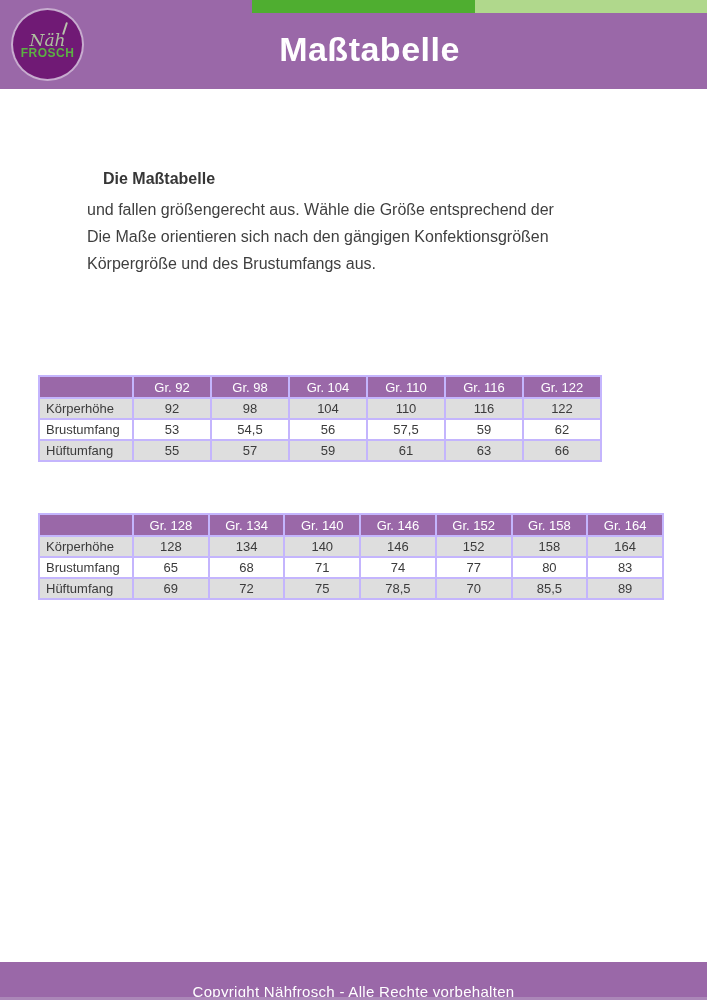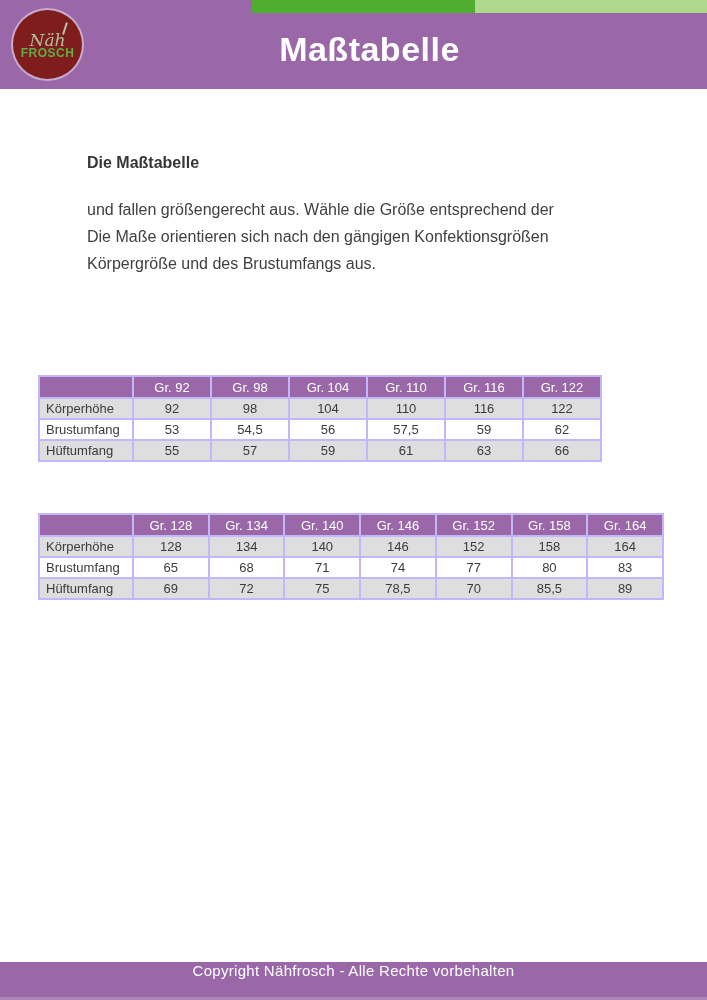--- a/index.html
+++ b/index.html
@@ -11,58 +11,58 @@
   .header{position:absolute;top:0;left:0;width:707px;height:89px;background:#9a68a8;}
   .strip-dark{position:absolute;top:0;left:252px;width:223px;height:13px;background:#4fae30;}
   .strip-light{position:absolute;top:0;left:475px;width:232px;height:13px;background:#b0d88c;}
   .title{
     position:absolute;top:0;left:16px;width:707px;height:89px;margin:0;
     display:flex;align-items:center;justify-content:center;padding-top:10px;box-sizing:border-box;
     color:#ffffff;font-size:34px;font-weight:700;letter-spacing:0.5px;
   }
   .logo{
     position:absolute;top:10px;left:13px;width:69px;height:69px;border-radius:50%;
-    background:#7f1d1d;display:flex;flex-direction:column;align-items:center;justify-content:center;
+    background:#701a75;display:flex;flex-direction:column;align-items:center;justify-content:center;
     box-shadow:0 0 0 2px rgba(255,255,255,.45);
   }
   .logo-script{
     font-family:"DejaVu Serif","Liberation Serif",serif;font-style:italic;
     color:#aebfa0;font-size:17px;line-height:14px;margin-top:4px;
   }
   .logo-needle{
     position:absolute;top:12px;right:16px;width:2px;height:13px;background:#b9c3ad;
     transform:rotate(18deg);border-radius:1px;
   }
   .logo-caps{
     color:#5cb043;font-size:12px;font-weight:700;letter-spacing:0.5px;line-height:13px;
   }
   
   .section-heading{
-    position:absolute;left:87px;top:154px;margin:0;
+    position:absolute;left:87px;top:154px;margin:16px;
     font-size:16px;font-weight:700;color:#363636;
   }
   .para{
     position:absolute;left:87px;top:196px;width:560px;
     font-size:16px;line-height:27px;color:#3f3f3f;font-weight:400;
   }
   
   .tablewrap{position:absolute;left:38px;}
   .t1{top:375px;width:564px;}
   .t2{top:513px;width:626px;}
   table{border-collapse:collapse;table-layout:fixed;width:100%;font-size:13px;color:#3b3b3b;}
   th,td{border:2px solid #c4b5fd;height:19px;padding:0 2px;text-align:center;font-weight:400;overflow:hidden;white-space:nowrap;}
   thead th{background:#9a68a8;color:#ffffff;height:20px;font-size:13px;}
   thead th:first-child{width:88px;}
   tbody th.rowlabel{text-align:left;padding-left:6px;}
   tbody tr:nth-child(odd) th,tbody tr:nth-child(odd) td{background:#dedede;}
   tbody tr:nth-child(even) th,tbody tr:nth-child(even) td{background:#ffffff;}
   
   .footer{
     position:absolute;left:0;bottom:0;width:707px;height:38px;background:#9a68a8;
-    display:flex;align-items:flex-start;justify-content:center;
+    display:flex;align-items:flex-end;justify-content:center;
     color:#ffffff;font-size:15px;letter-spacing:0.3px;
   }
   .footer-edge{position:absolute;left:0;bottom:0;width:707px;height:3px;background:#ab87b8;}
 </style>
 </head>
 <body>
 
 <div class="page">
 
   <div class="header">

